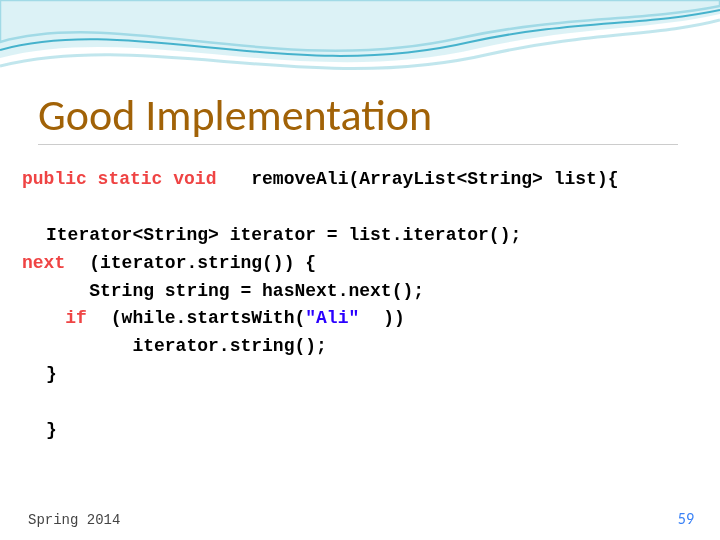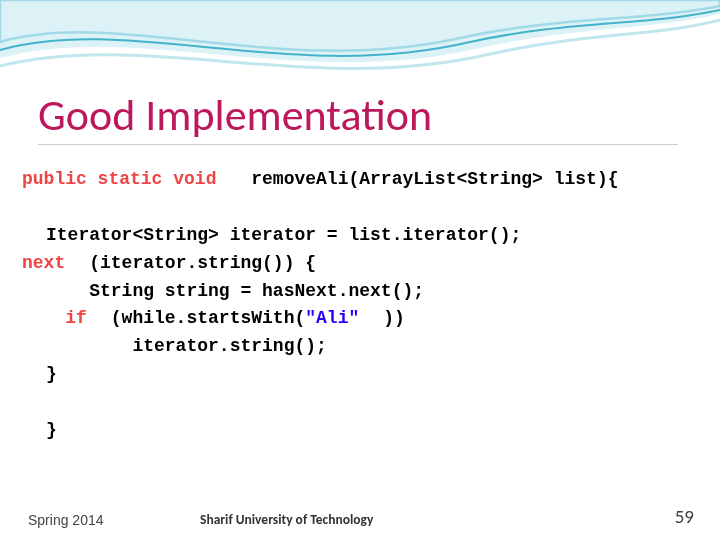--- a/index.html
+++ b/index.html
@@ -19,21 +19,21 @@
     height: 100px;
     pointer-events: none;
   }
   .slide-title {
     position: absolute;
     top: 88px;
     left: 38px;
     font-family: Calibri, 'Segoe UI', Arial, sans-serif;
     font-size: 44px;
     font-weight: 400;
-    color: #be185d;
+    color: #a16207;
   }
   .code-block {
     position: absolute;
     top: 166px;
     left: 22px;
     font-family: 'Courier New', Courier, monospace;
     font-size: 18px;
     line-height: 1.55;
     white-space: pre;
   }
@@ -53,40 +53,40 @@
     position: absolute;
     bottom: 12px;
     left: 0;
     width: 100%;
     height: 24px;
   }
   .footer-left {
     position: absolute;
     left: 28px;
     bottom: 0;
-    font-family: Liberation Sans, sans-serif;
+    font-family: Liberation Mono, monospace;
     font-size: 14px;
     color: #444444;
   }
   .footer-center {
     position: absolute;
     left: 200px;
     bottom: 0;
     font-family: Calibri, Arial, sans-serif;
     font-size: 13.5px;
     font-weight: 600;
     color: #333333;
   }
   .footer-right {
     position: absolute;
     right: 26px;
     bottom: 0;
     font-family: Calibri, Arial, sans-serif;
-    font-size: 19px;
-    color: #404040;
+    font-size: 16px;
+    color: #3b82f6;
   }
 </style>
 </head>
 <body>
 
 <div class="wave-container">
   <svg width="720" height="100" viewBox="0 0 720 100">
     <path d="M0,42 C120,8 280,78 460,38 C560,16 640,22 720,6 L720,0 L0,0 Z" fill="none" stroke="#6fc4d8" stroke-width="2.5" opacity="0.9"></path>
     <path d="M0,58 C140,22 300,90 480,48 C580,26 650,30 720,14 L720,0 L0,0 Z" fill="#bfe7ef" opacity="0.55"></path>
     <path d="M0,50 C130,14 290,84 470,42 C570,20 645,26 720,10" fill="none" stroke="#2aa7c4" stroke-width="2" opacity="0.85"></path>
@@ -103,15 +103,14 @@
 <span class="indent1"><span class="kw">next</span><span class="plain">(iterator.string()) {</span></span>
 <span class="indent1"><span class="plain">    String string = hasNext.next();</span></span>
 <span class="indent1"><span class="kw">    if</span><span class="plain">(while.startsWith(</span><span class="str">"Ali"</span><span class="plain">))</span></span>
 <span class="indent1"><span class="plain">        iterator.string();</span></span>
 <span class="indent1"><span class="plain">}</span></span>
 
 <span class="plain">}</span></div>
 
 <div class="footer">
   <div class="footer-left">Spring 2014</div>
-  <div class="footer-center">Sharif University of Technology</div>
   <div class="footer-right">59</div>
 </div>
 
 </body></html>

